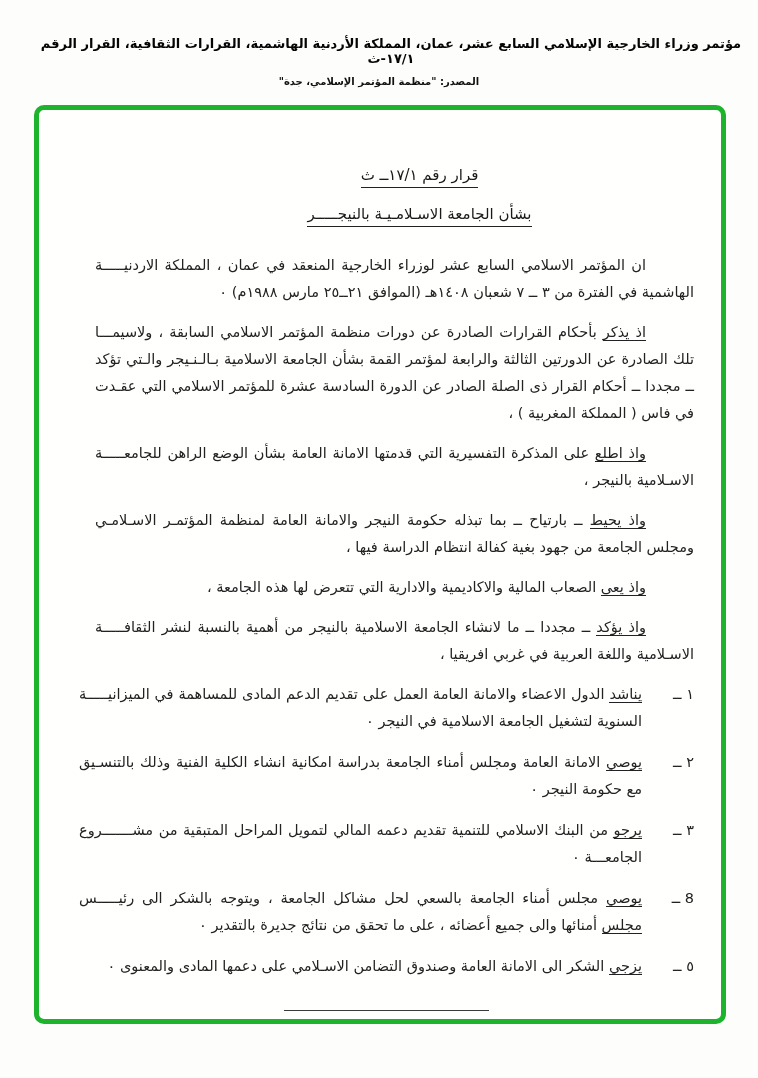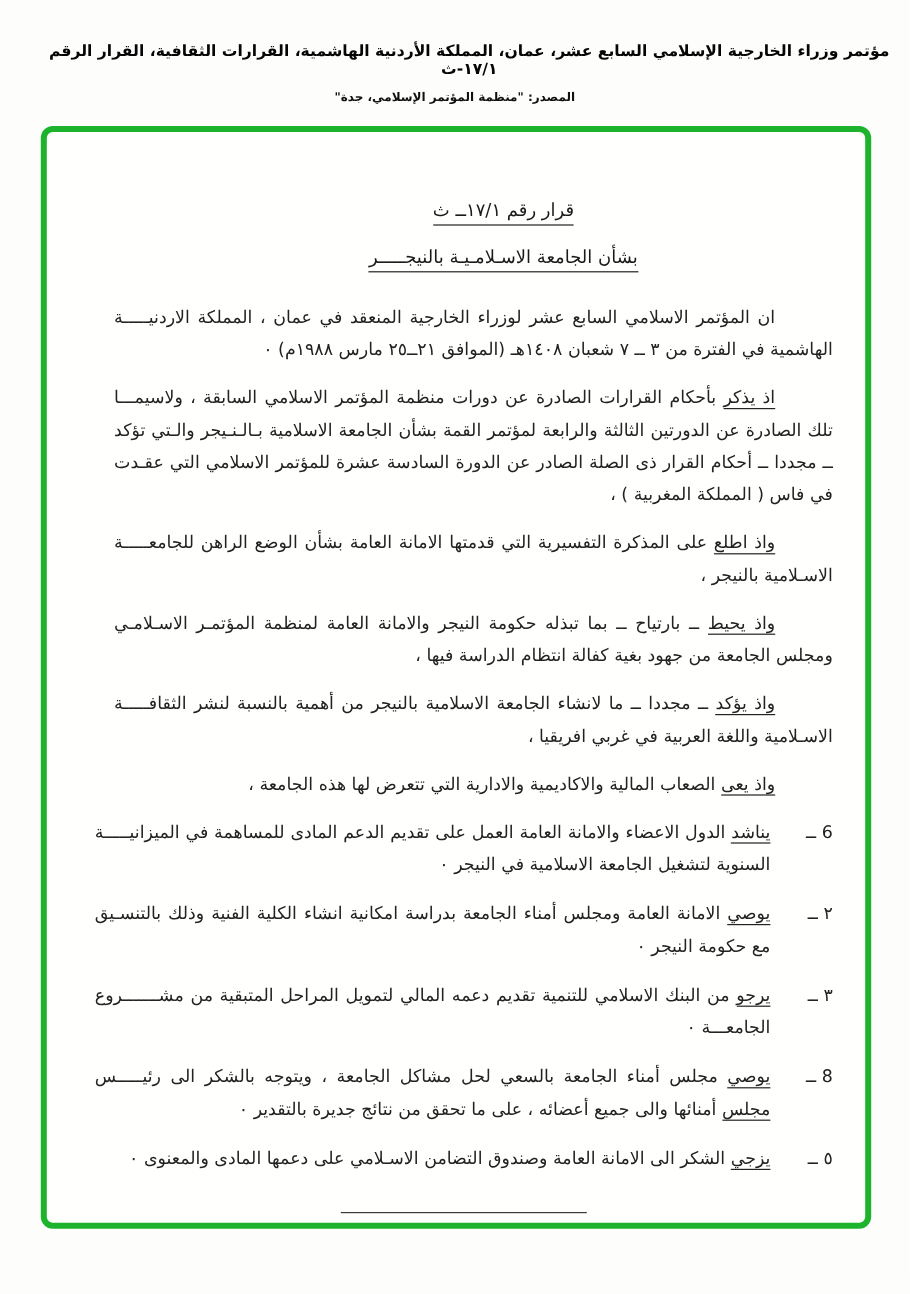--- a/index.html
+++ b/index.html
@@ -51,24 +51,24 @@
 
 <div class="frame" style="border-color: rgb(29, 179, 45);">
   <div class="doc">
     <div class="doc-title"><span class="u">قرار رقم ١٧/١ــ ث</span></div>
     <div class="doc-title second"><span class="u">بشأن الجامعة الاسـلامـيـة بالنيجـــــر</span></div>
     <div id="doc-blocks">
         <div class="para"><span>ان المؤتمر الاسلامي السابع عشر لوزراء الخارجية المنعقد في عمان ، المملكة الاردنيـــــة الهاشمية في الفترة من ٣ ــ ٧ شعبان ١٤٠٨هـ (الموافق ٢١ــ٢٥ مارس ١٩٨٨م) ٠</span></div>
         <div class="para"><span class="u">اذ يذكر</span><span> بأحكام القرارات الصادرة عن دورات منظمة المؤتمر الاسلامي السابقة ، ولاسيمـــا تلك الصادرة عن الدورتين الثالثة والرابعة لمؤتمر القمة بشأن الجامعة الاسلامية بـالـنـيجر والـتي تؤكد ــ مجددا ــ أحكام القرار ذى الصلة الصادر عن الدورة السادسة عشرة للمؤتمر الاسلامي التي عقـدت في فاس ( المملكة المغربية ) ،</span></div>
         <div class="para"><span class="u">واذ اطلع</span><span> على المذكرة التفسيرية التي قدمتها الامانة العامة بشأن الوضع الراهن للجامعـــــة الاسـلامية بالنيجر ،</span></div>
         <div class="para"><span class="u">واذ يحيط</span><span> ــ بارتياح ــ بما تبذله حكومة النيجر والامانة العامة لمنظمة المؤتمـر الاسـلامـي ومجلس الجامعة من جهود بغية كفالة انتظام الدراسة فيها ،</span></div>
+        <div class="para"><span class="u">واذ يعى</span><span> الصعاب المالية والاكاديمية والادارية التي تتعرض لها هذه الجامعة ،</span></div>
         <div class="para"><span class="u">واذ يؤكد</span><span> ــ مجددا ــ ما لانشاء الجامعة الاسلامية بالنيجر من أهمية بالنسبة لنشر الثقافـــــة الاسـلامية واللغة العربية في غربي افريقيا ،</span></div>
-        <div class="para"><span class="u">واذ يعى</span><span> الصعاب المالية والاكاديمية والادارية التي تتعرض لها هذه الجامعة ،</span></div>
         <div class="item">
-          <span class="item-num">6 ــ</span>
+          <span class="item-num">١ ــ</span>
           <span class="item-text"><span class="u">يناشد</span><span> الدول الاعضاء والامانة العامة العمل على تقديم الدعم المادى للمساهمة في الميزانيـــــة السنوية لتشغيل الجامعة الاسلامية في النيجر ٠</span></span>
         </div>
         <div class="item">
           <span class="item-num">٢ ــ</span>
           <span class="item-text"><span class="u">يوصي</span><span> الامانة العامة ومجلس أمناء الجامعة بدراسة امكانية انشاء الكلية الفنية وذلك بالتنسـيق مع حكومة النيجر ٠</span></span>
         </div>
         <div class="item">
           <span class="item-num">٣ ــ</span>
           <span class="item-text"><span class="u">يرجو</span><span> من البنك الاسلامي للتنمية تقديم دعمه المالي لتمويل المراحل المتبقية من مشـــــــروع الجامعـــة ٠</span></span>
         </div>

